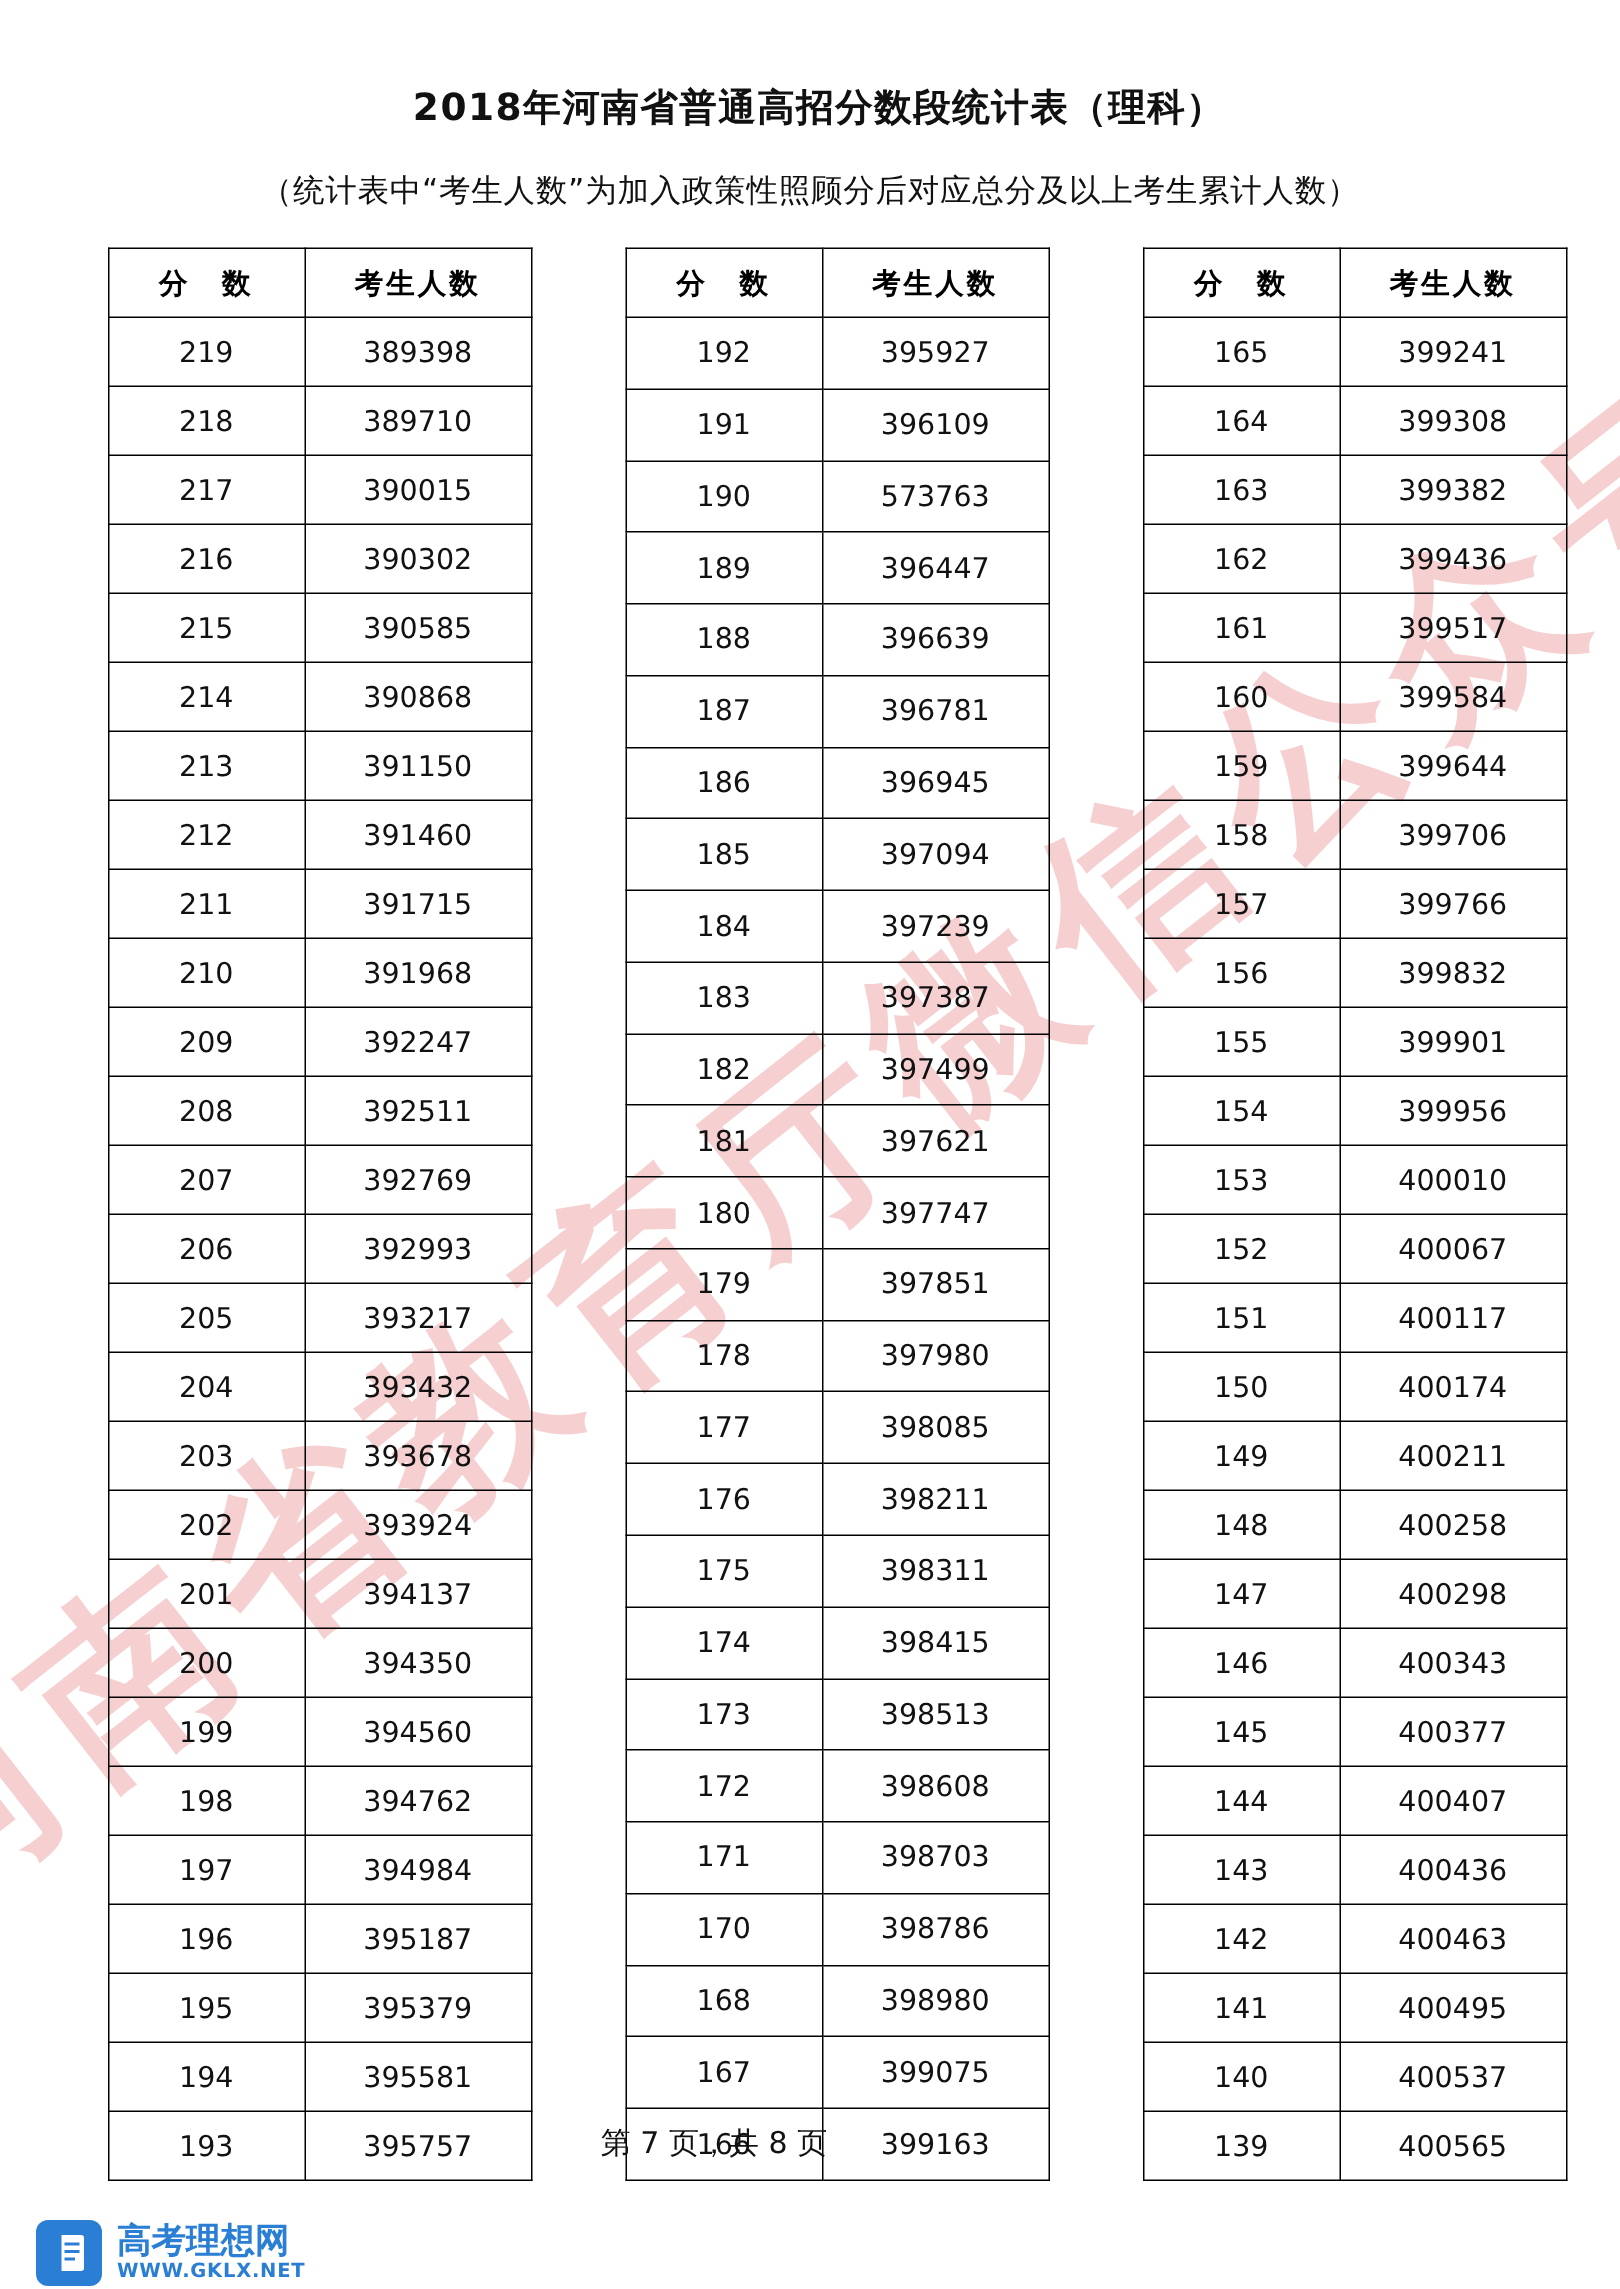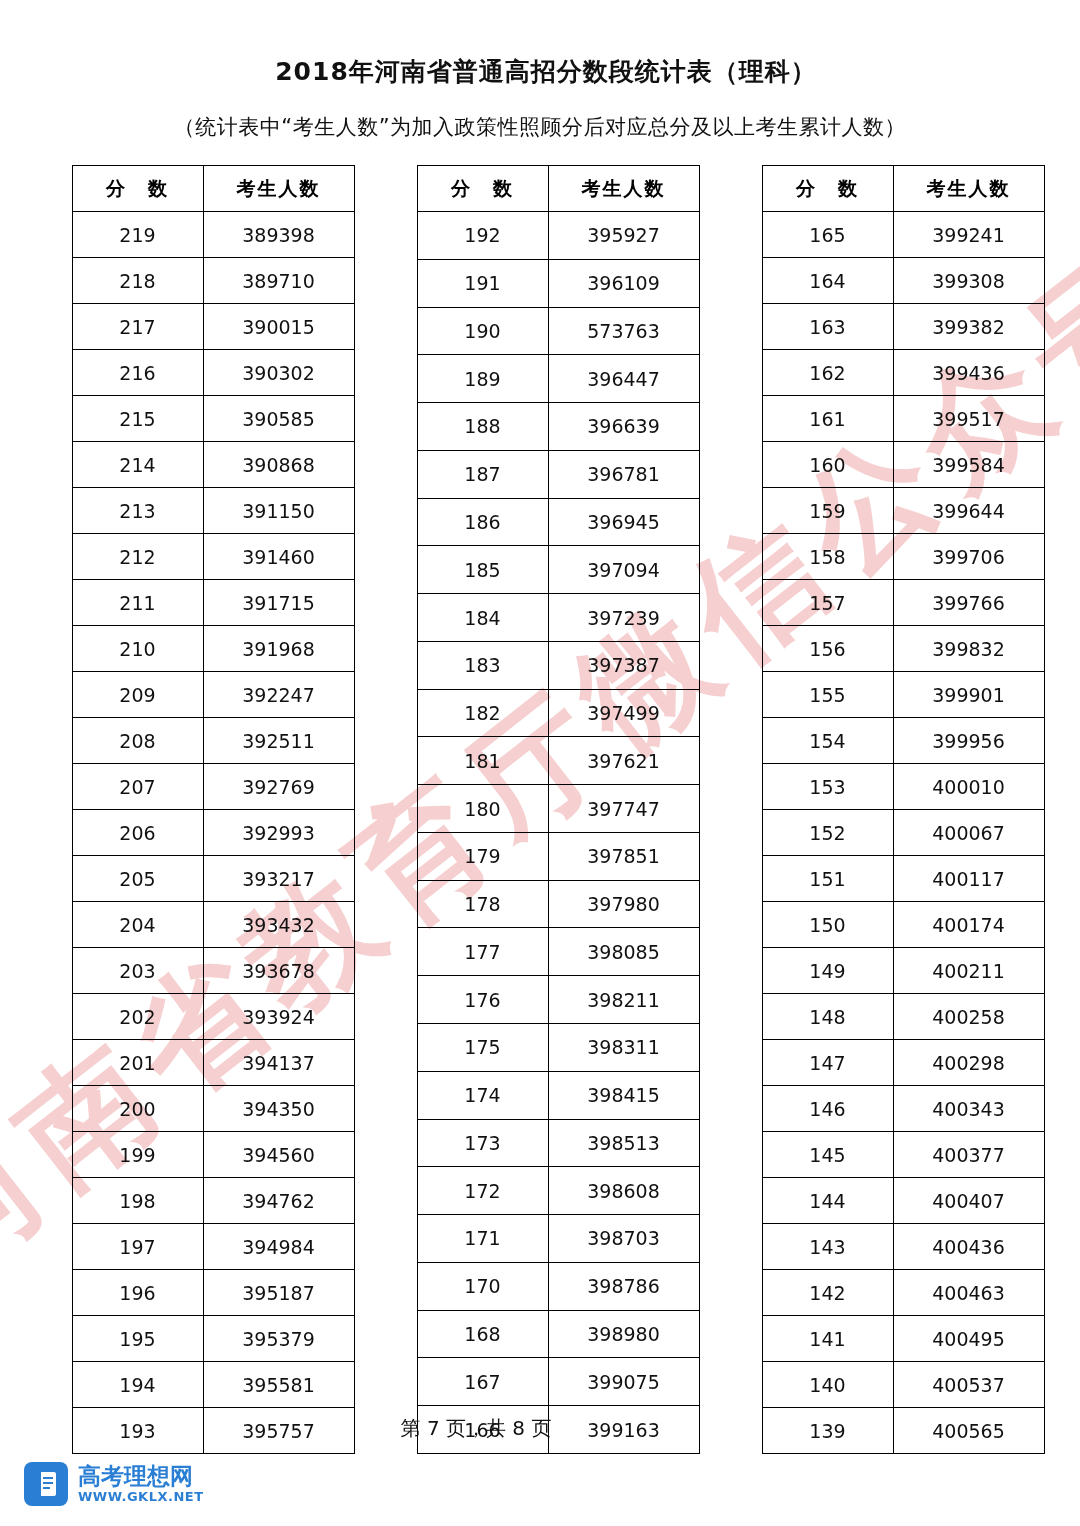--- a/index.html
+++ b/index.html
@@ -110,21 +110,21 @@
     width: 952px;
     text-align: center;
     z-index: 10;
     font-size: 20px;
     font-family: "DejaVu Sans", sans-serif;
     color: #111;
   }
   .brand {
     position: absolute;
     left: 24px;
-    bottom: 20px;
+    bottom: 2px;
     z-index: 20;
     display: flex;
     align-items: center;
     gap: 10px;
   }
   .brand-logo {
     width: 44px;
     height: 44px;
     border-radius: 8px;
     background: #2a7fd4;

